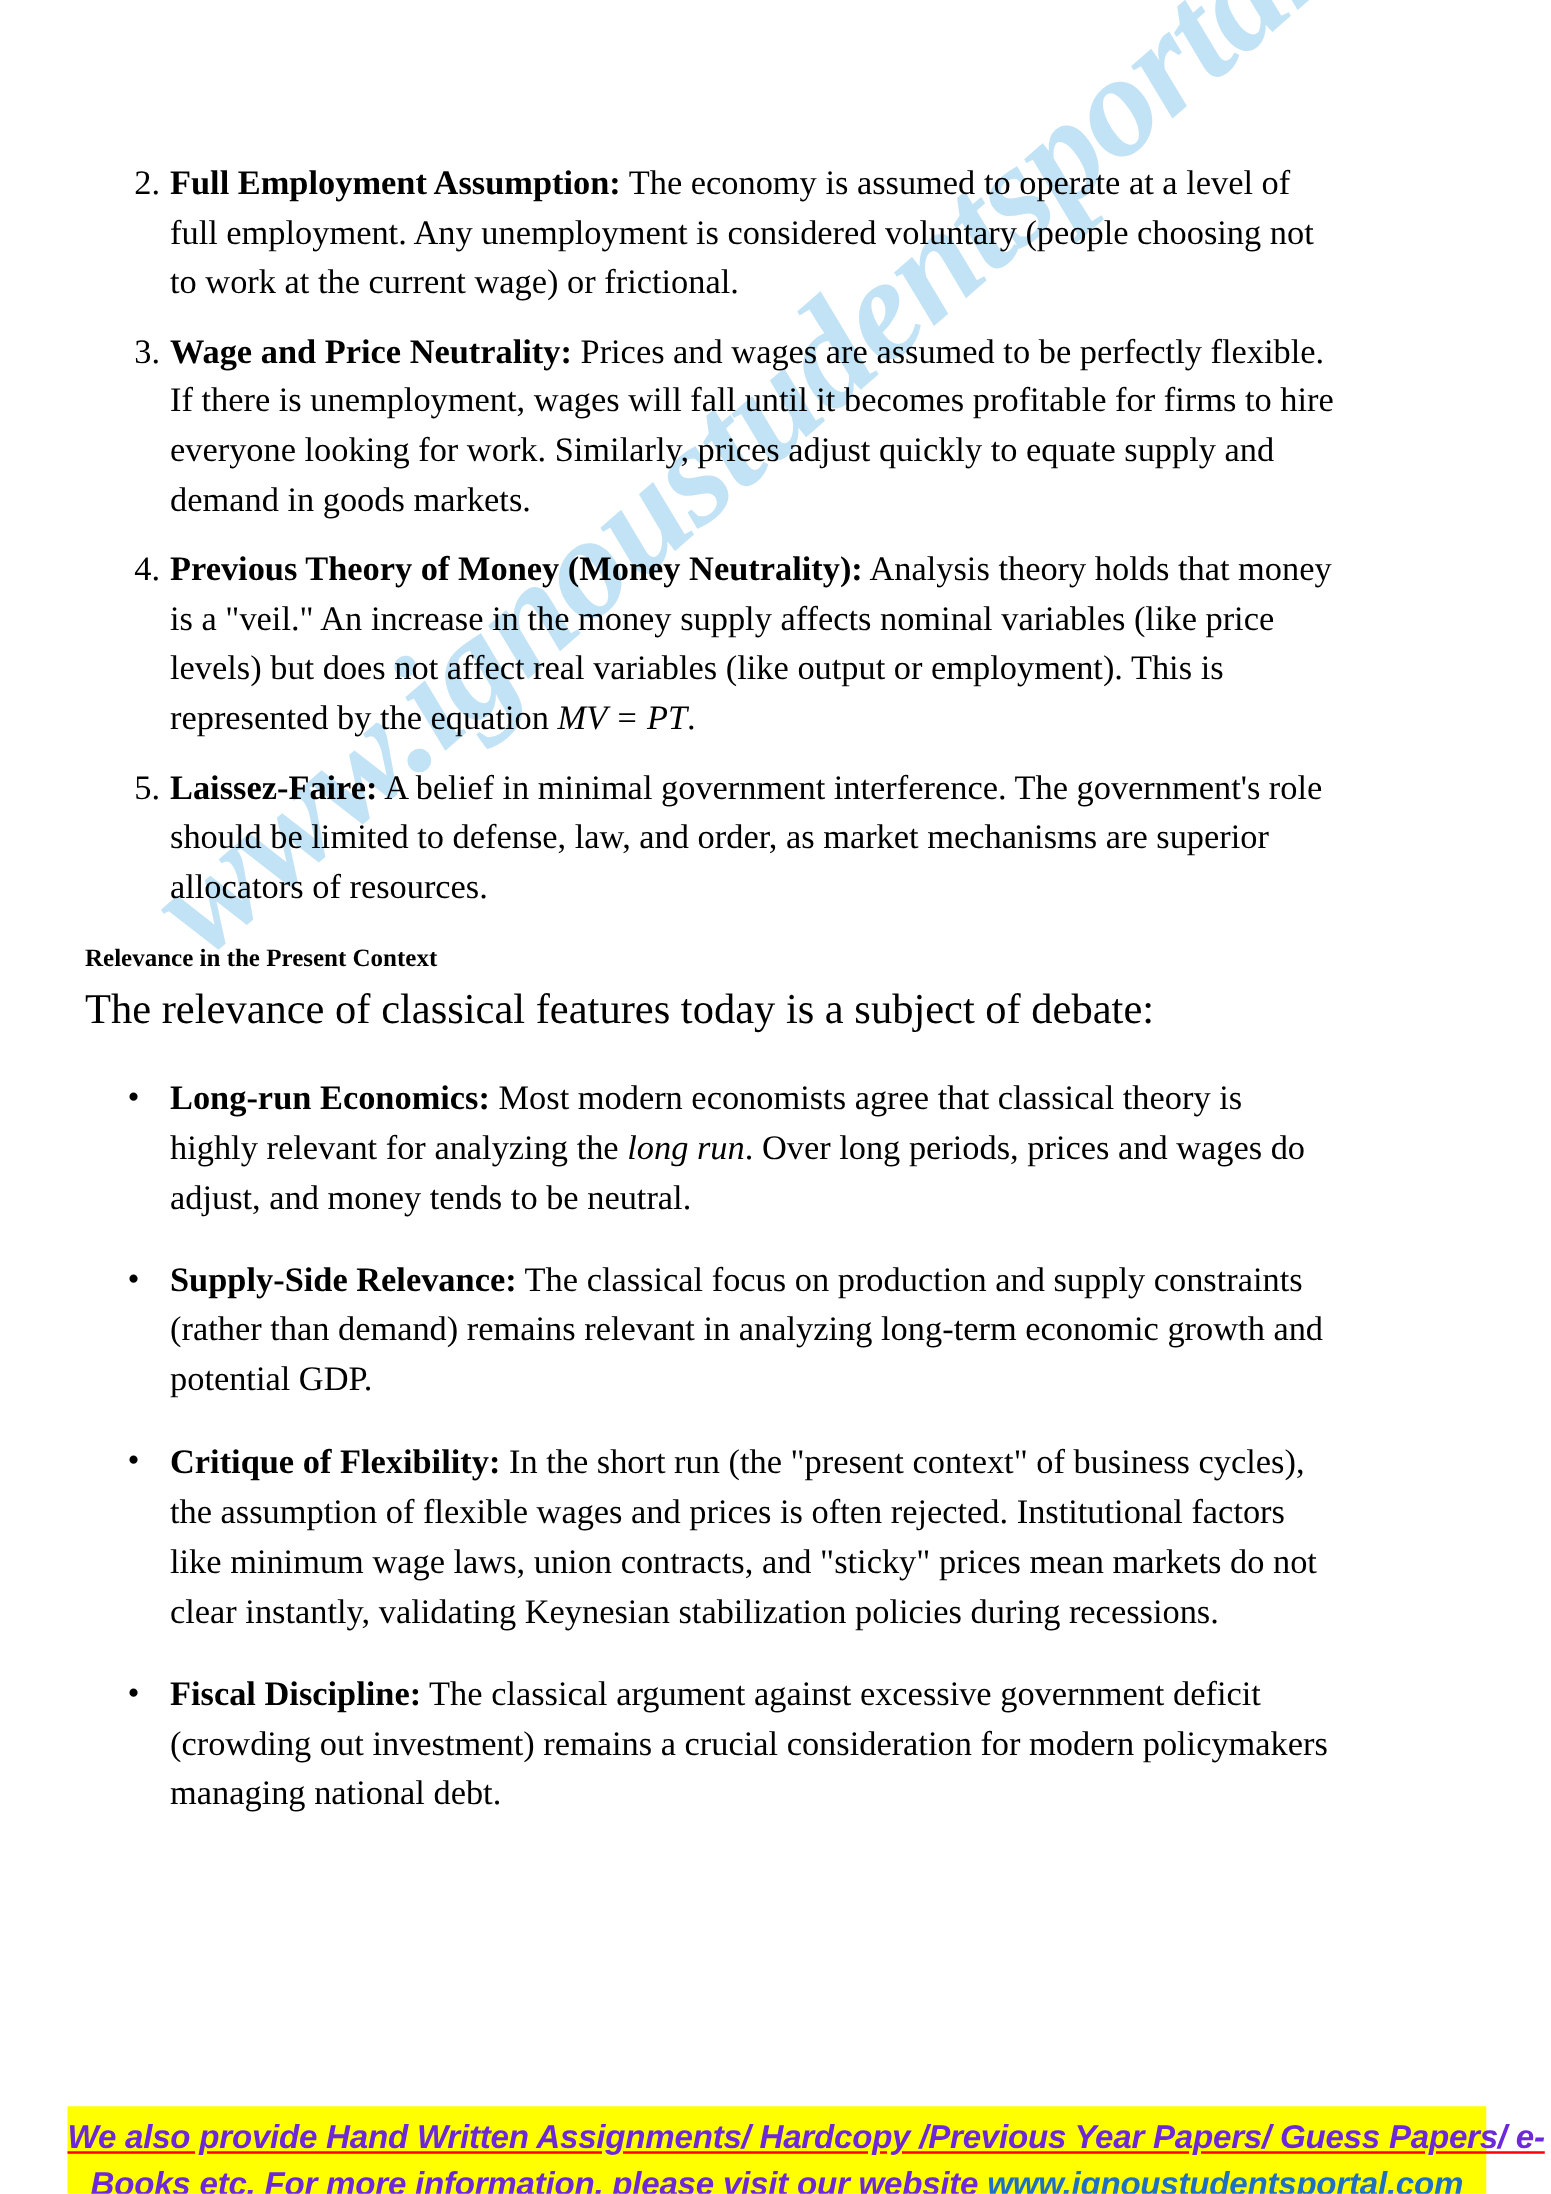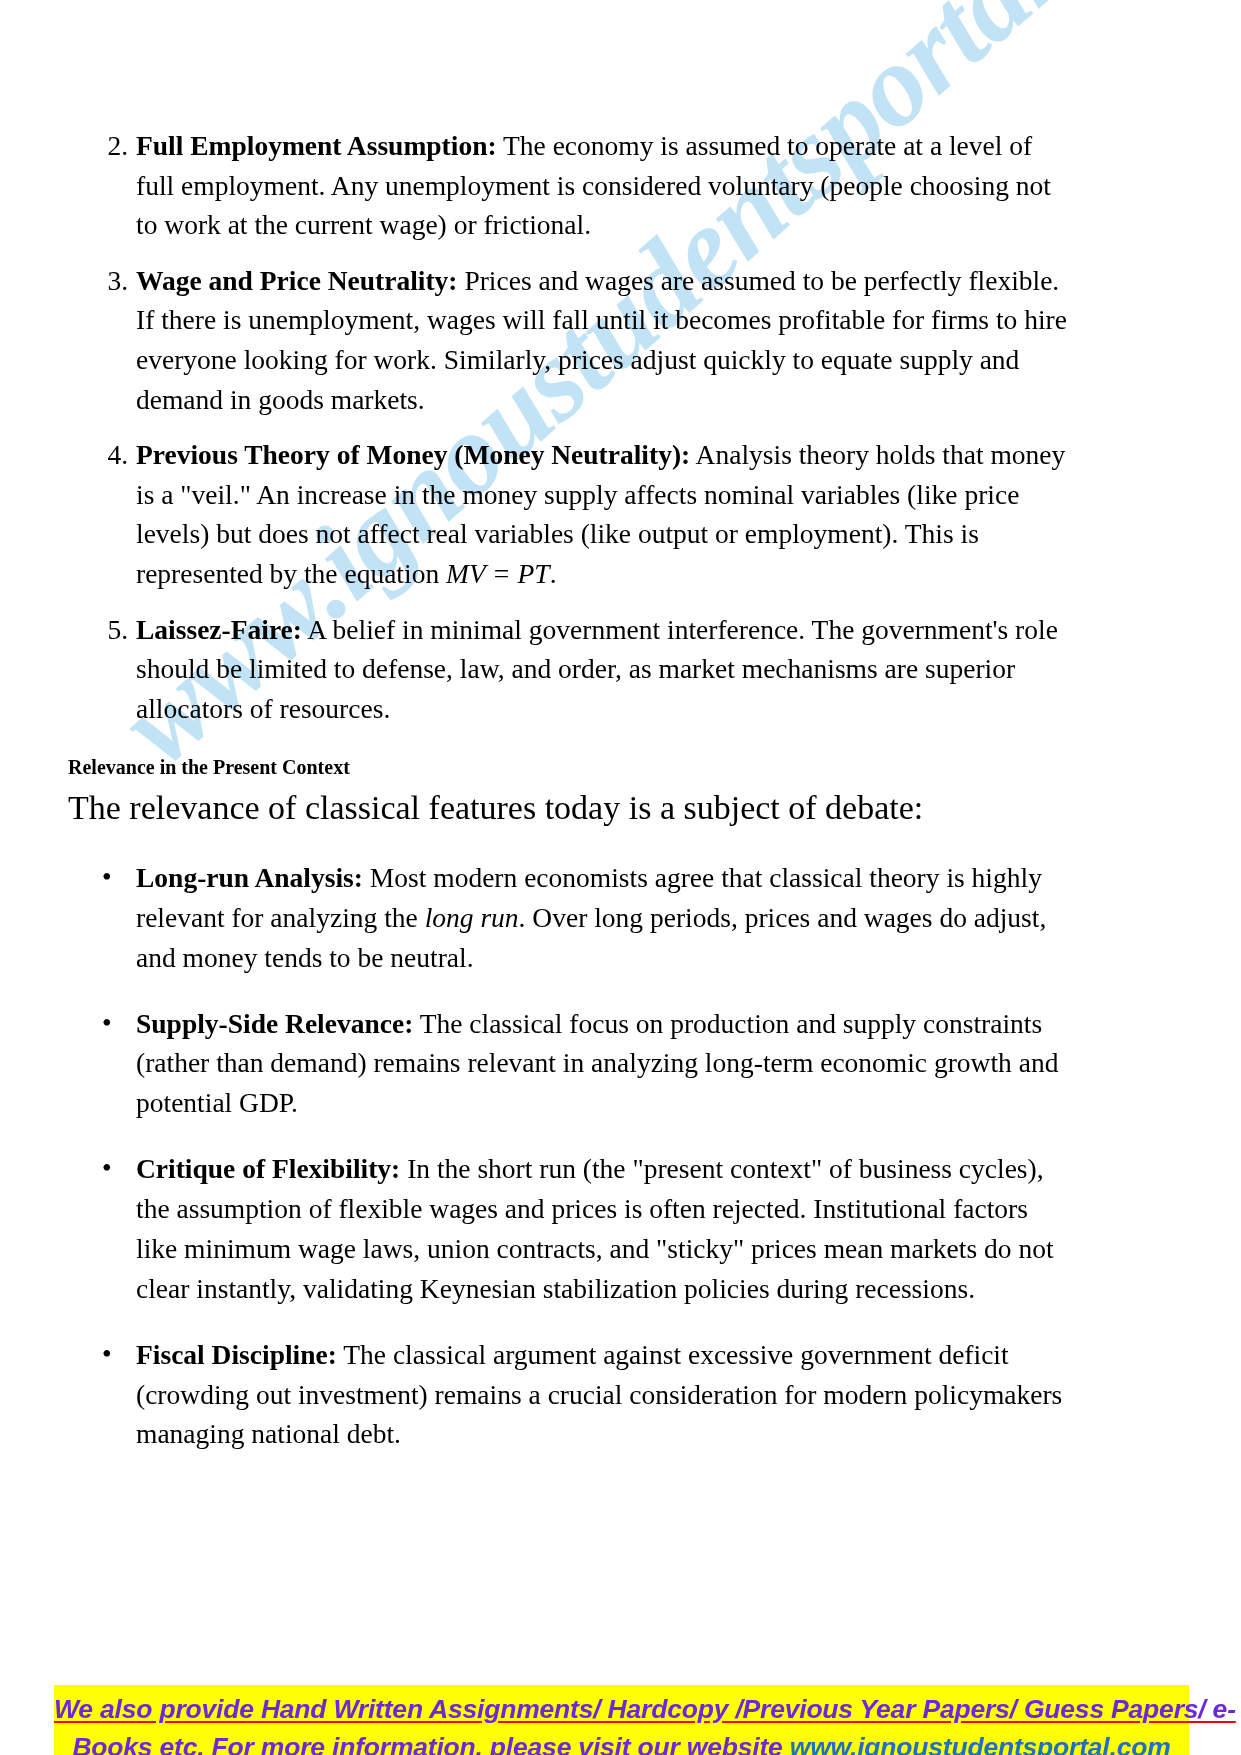--- a/index.html
+++ b/index.html
@@ -182,21 +182,21 @@
       </li>
     </ol>
 
     <h2 class="section-heading">Relevance in the Present Context</h2>
     <p class="section-intro">The relevance of classical features today is a subject of debate:</p>
 
     <div class="list-gap"></div>
 
     <ul class="bullet-list">
       <li>
-        <span class="marker">•</span><span class="lead-bold">Long-run Analysis:</span><span> Most modern economists agree that classical theory is highly relevant for analyzing the </span><span class="ital">long run</span><span>. Over long periods, prices and wages do adjust, and money tends to be neutral.</span>
+        <span class="marker">•</span><span class="lead-bold">Long-run Economics:</span><span> Most modern economists agree that classical theory is highly relevant for analyzing the </span><span class="ital">long run</span><span>. Over long periods, prices and wages do adjust, and money tends to be neutral.</span>
       </li>
       <li>
         <span class="marker">•</span><span class="lead-bold">Supply-Side Relevance:</span><span> The classical focus on production and supply constraints (rather than demand) remains relevant in analyzing long-term economic growth and potential GDP.</span>
       </li>
       <li>
         <span class="marker">•</span><span class="lead-bold">Critique of Flexibility:</span><span> In the short run (the "present context" of business cycles), the assumption of flexible wages and prices is often rejected. Institutional factors like minimum wage laws, union contracts, and "sticky" prices mean markets do not clear instantly, validating Keynesian stabilization policies during recessions.</span>
       </li>
       <li>
         <span class="marker">•</span><span class="lead-bold">Fiscal Discipline:</span><span> The classical argument against excessive government deficit (crowding out investment) remains a crucial consideration for modern policymakers managing national debt.</span>
       </li>

